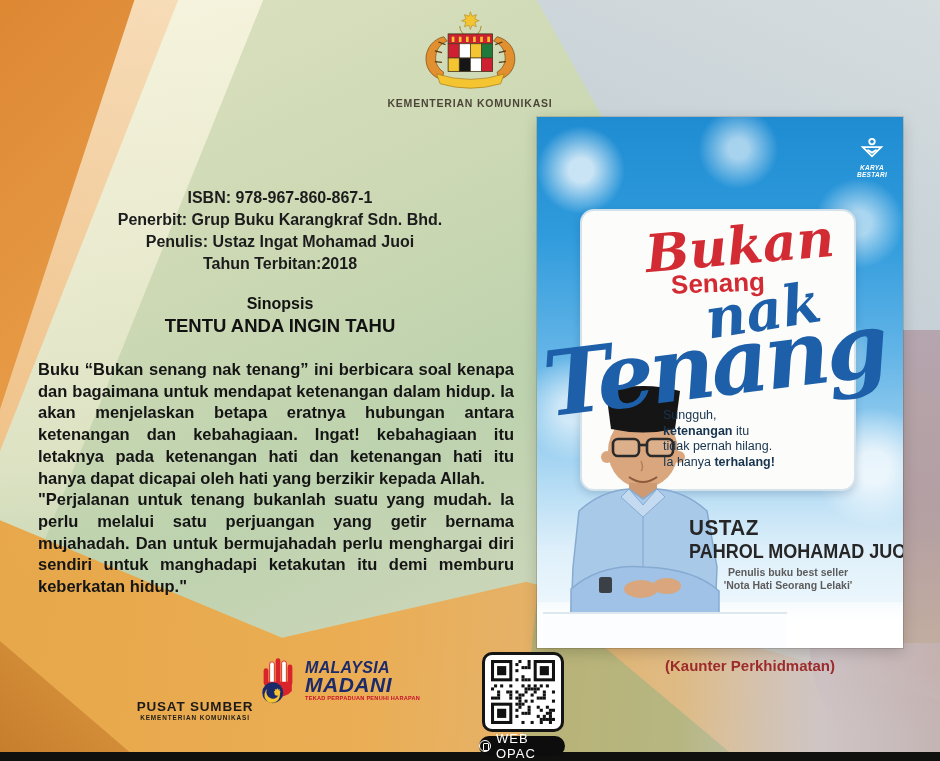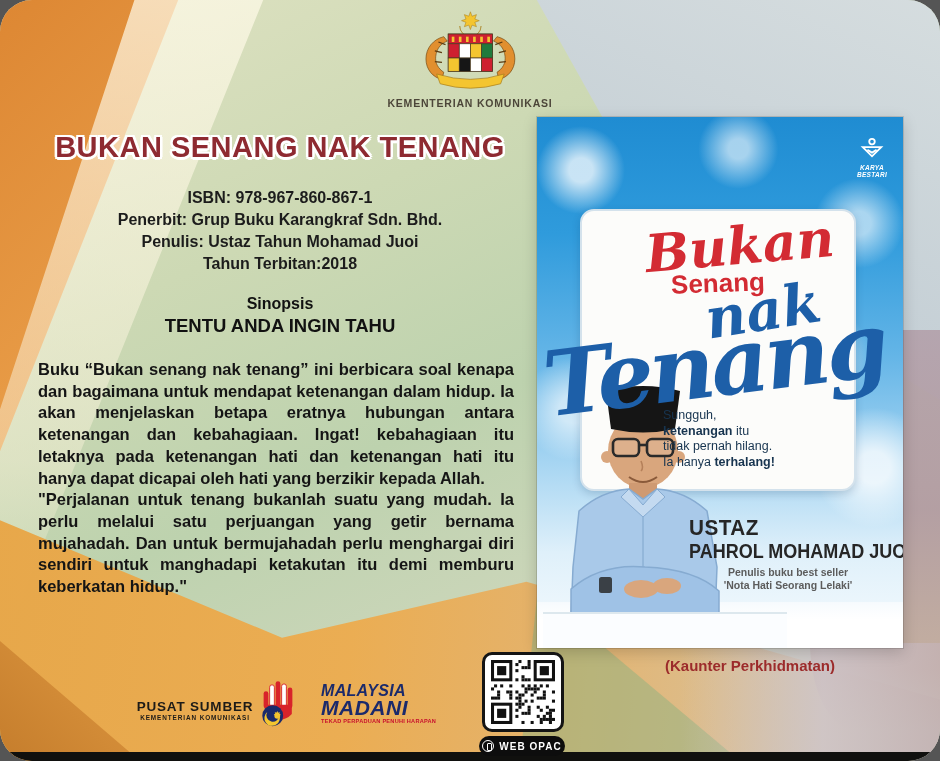--- a/index.html
+++ b/index.html
@@ -1,21 +1,20 @@
 <!DOCTYPE html>
 <html><head>
 <meta charset="utf-8">
 <style>
   html,body{margin:0;padding:0;background:#555;}
   *{box-sizing:border-box;}
   .poster{
     position:relative;width:940px;height:761px;overflow:hidden;
     font-family:"Liberation Sans",sans-serif;
     background:linear-gradient(155deg,#dfe2c2 0%,#cdd9b4 30%,#bdd2ae 52%,#ccd6ba 72%,#d2d6c4 100%);
-    border-radius:32px;
   }
   
   .bg-layer{position:absolute;pointer-events:none;}
   .bg-bluegrey-tr{right:0;top:0;width:480px;height:400px;
     background:linear-gradient(205deg,#d6dde1 0%,#c6d0d8 55%,rgba(198,208,216,0) 100%);
     clip-path:polygon(16% 0,100% 0,100% 100%,60% 70%,30% 30%);opacity:.95;}
   .bg-orange-tl{left:0;top:0;width:330px;height:470px;
     background:linear-gradient(135deg,#dd8733 0%,#e89c47 55%,#edb05b 100%);
     clip-path:polygon(0 0,54% 0,0 96%);}
   .bg-cream-band{left:0;top:0;width:560px;height:660px;
@@ -86,33 +85,33 @@
   .cover-badge-label{font-size:6.5px;line-height:7px;font-weight:700;font-style:italic;letter-spacing:.3px;}
 
   
   .contact{position:absolute;left:570px;top:656px;width:360px;text-align:center;z-index:12;
     color:#9c2b2b;font-weight:800;font-size:15px;line-height:20px;}
 
   
   .pusat{position:absolute;left:130px;top:700px;width:130px;text-align:center;z-index:12;color:#1d1b18;}
   .pusat-1{font-size:13.5px;font-weight:800;letter-spacing:.8px;line-height:14px;}
   .pusat-2{font-size:6.4px;font-weight:700;letter-spacing:.9px;line-height:8px;}
-  .madani{position:absolute;left:260px;top:677px;display:flex;align-items:center;gap:21px;z-index:12;justify-content:center;}
+  .madani{position:absolute;left:260px;top:654px;display:flex;align-items:center;gap:5px;z-index:12;justify-content:center;}
   .madani-text{display:flex;flex-direction:column;}
   .madani-1{font-size:16px;font-weight:800;font-style:italic;color:#1b2a6b;line-height:15px;letter-spacing:.3px;}
   .madani-2{font-size:21px;font-weight:800;font-style:italic;color:#1b2a6b;line-height:19px;letter-spacing:.5px;}
   .madani-3{font-size:5.6px;font-weight:800;color:#c8102e;letter-spacing:.25px;margin-top:1px;}
   .qr-panel{position:absolute;left:482px;top:652px;width:82px;height:80px;background:#fff;
     border:3px solid #141414;border-radius:10px;padding:5px;z-index:12;}
   .qr-panel svg{width:100%;height:100%;}
   .webopac{position:absolute;left:479px;top:736px;width:86px;height:20px;background:#0d0d0d;border-radius:10px;
     display:flex;align-items:center;justify-content:center;gap:5px;z-index:31;}
   .webopac-icon{width:12px;height:12px;border:1.2px solid #fff;border-radius:50%;position:relative;flex:0 0 auto;}
   .webopac-icon::before{content:"";position:absolute;left:3.2px;top:1.8px;width:3.6px;height:6.4px;border:1px solid #fff;border-radius:1px;}
-  .webopac-label{color:#fff;font-size:10px;font-weight:700;letter-spacing:1px;}
+  .webopac-label{color:#fff;font-size:13px;font-weight:400;letter-spacing:1px;}
 </style>
 </head>
 <body>
 
 <div class="poster">
 
   <div class="bg-layer bg-bluegrey-tr"></div>
   <div class="bg-layer bg-orange-tl"></div>
   <div class="bg-layer bg-cream-band"></div>
   <div class="bg-layer bg-amber-bottom"></div>
@@ -150,26 +149,25 @@
         <rect x="45" y="54" width="12.5" height="15" fill="#f4c530"></rect>
         <rect x="57.5" y="54" width="12.5" height="15" fill="#161616"></rect>
         <rect x="70" y="54" width="12.5" height="15" fill="#ffffff"></rect>
         <rect x="82.5" y="54" width="12.5" height="15" fill="#ce2030"></rect>
       </g>
       <path d="M32 72 Q70 84 108 72 L104 83 Q70 93 36 83 Z" fill="#f4c530" stroke="#a87f1e" stroke-width="0.8"></path>
     </svg>
     <div class="crest-label">KEMENTERIAN KOMUNIKASI</div>
   </div>
 
-  <div class="poster-title">BUKAN SENANG NAK TENANG</div>
 
   <div class="details">
     <div>ISBN: 978-967-860-867-1</div>
     <div>Penerbit: Grup Buku Karangkraf Sdn. Bhd.</div>
-    <div>Penulis: Ustaz Tahun Mohamad Juoi</div>
+    <div>Penulis: Ustaz Ingat Mohamad Juoi</div>
     <div>Tahun Terbitan:2018</div>
   </div>
 
   <div class="sinopsis-head">
     <div class="sinopsis-label">Sinopsis</div>
     <div class="sinopsis-title">TENTU ANDA INGIN TAHU</div>
   </div>
   <div class="body-text">
     <p>Buku “Bukan senang nak tenang” ini berbicara soal kenapa dan bagaimana untuk mendapat ketenangan dalam hidup. Ia akan menjelaskan betapa eratnya hubungan antara ketenangan dan kebahagiaan. Ingat! kebahagiaan itu letaknya pada ketenangan hati dan ketenangan hati itu hanya dapat dicapai oleh hati yang berzikir kepada Allah.</p>
     <p>"Perjalanan untuk tenang bukanlah suatu yang mudah. Ia perlu melalui satu perjuangan yang getir bernama mujahadah. Dan untuk bermujahadah perlu menghargai diri sendiri untuk manghadapi ketakutan itu demi memburu keberkatan hidup."</p>

